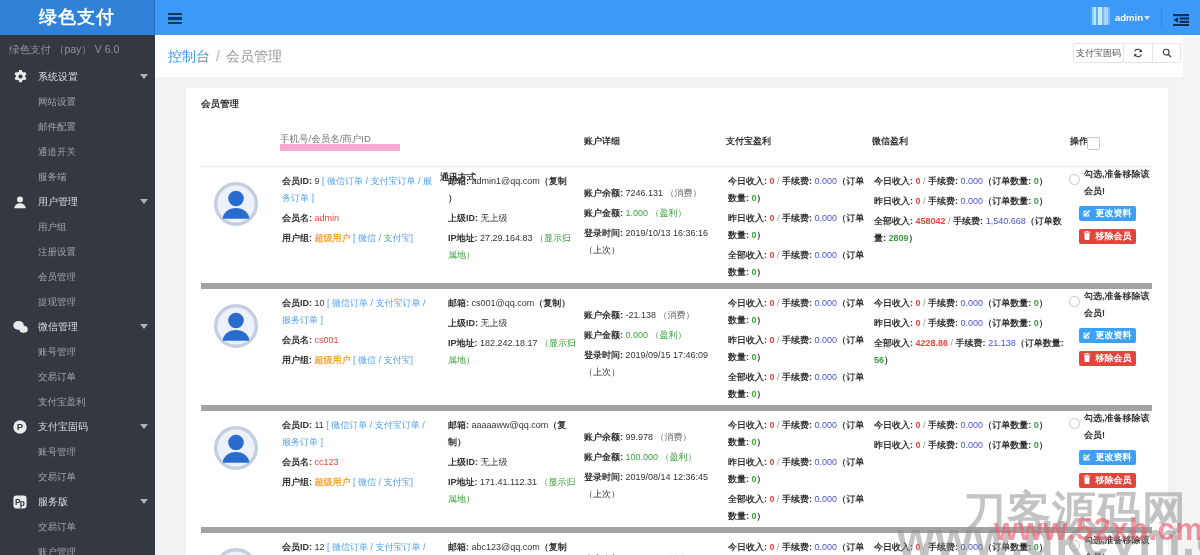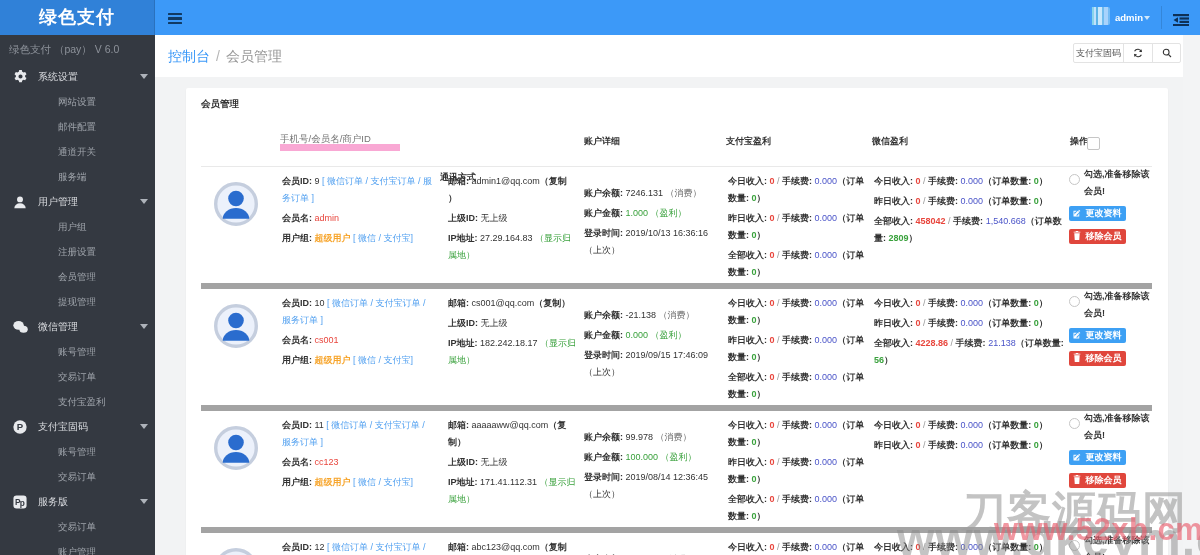--- a/index.html
+++ b/index.html
@@ -20,21 +20,21 @@
 #admin { z-index:11; left:1115px; top:0; height:35px; line-height:35px; color:#fff; font-size:9.5px; font-weight:bold; }
 #caret { z-index:11; left:1144px; top:16px; width:0; height:0; border-left:3.5px solid transparent; border-right:3.5px solid transparent; border-top:4px solid #cfe7fb; }
 #outdent { z-index:11; left:1173px; top:12px; }
 #hsep { z-index:11; left:1161px; top:6px; width:1px; height:23px; background:rgba(0,0,0,0.12); }
 
 #side { left:0; top:35px; width:155px; height:520px; background:#343941; z-index:9; }
 #side .sub-title { height:29px; line-height:29px; padding-left:9px; color:#8d929a; font-size:10.5px; }
 .mi { position:relative; height:25px; line-height:25px; color:#dadce0; font-size:10px; padding-left:38px; }
 .mi .ic { position:absolute; left:13px; top:4px; width:15px; height:15px; }
 .mi .car { position:absolute; right:7px; top:10px; width:0; height:0; border-left:4px solid transparent; border-right:4px solid transparent; border-top:5px solid #aeb3ba; }
-.ms { height:25px; line-height:25px; color:#9fa4ab; font-size:9.5px; padding-left:58px; }
+.ms { height:25px; line-height:25px; color:#9fa4ab; font-size:9.5px; padding-left:38px; }
 
 #tool { left:155px; top:35px; width:1028px; height:42px; background:#fff; z-index:5; }
 #crumb { left:168px; top:35px; height:42px; line-height:42px; font-size:14px; z-index:6; }
 #crumb .a { color:#3c99f8; }
 #crumb .sep { color:#b5b5b5; padding:0 6px; }
 #crumb .b { color:#999; }
 #tbtns { left:1073px; top:43px; height:20px; z-index:6; display:flex; }
 .tb { height:20px; border:1px solid #e3e3e3; background:#fff; color:#555; font-size:9px; line-height:18px; text-align:center; }
 .tb.t1 { width:51px; border-radius:2px 0 0 2px; }
 .tb.t2 { width:30px; margin-left:-1px; }
@@ -64,21 +64,21 @@
 .rd { color:#e8453c; font-weight:bold; }
 .gb { color:#39a13c; font-weight:bold; }
 .gn { color:#39a13c; }
 .bl { color:#4a54c8; }
 .sp { color:#999; }
 .gy { color:#666; }
 .ava { position:absolute; left:13px; top:9px; width:44px; height:44px; }
 
 .radio { position:absolute; left:1px; top:7px; width:11px; height:11px; border:1px solid #c6c6c6; border-radius:50%; background:#fff; }
 .opt { position:absolute; left:16px; top:-1px; white-space:nowrap; font-size:9px; line-height:17px; color:#333; }
-.btn { position:absolute; left:1px; height:15px; line-height:15px; color:#fff; font-size:9px; border-radius:2px; padding:0 4px; white-space:nowrap; }
+.btn { position:absolute; left:11px; height:15px; line-height:15px; color:#fff; font-size:9px; border-radius:2px; padding:0 4px; white-space:nowrap; }
 .btn svg { vertical-align:middle; margin:-2px 2px 0 0; }
 .btn-b { top:39px; background:#3da0f4; }
 .btn-r { top:62px; background:#e0463c; }
 
 #strip { left:1183px; top:35px; width:17px; height:520px; background:#f3f4f5; z-index:7; }
 
 #wm1 { left:962px; top:483px; font-size:44px; font-weight:bold; color:rgba(158,158,158,0.62); letter-spacing:1px; z-index:50; white-space:nowrap; }
 #wm2 { left:897px; top:512px; font-size:48px; font-weight:bold; color:rgba(138,138,138,0.5); letter-spacing:1px; z-index:51; white-space:nowrap; }
 #wm3 { left:994px; top:512px; font-size:31px; font-weight:bold; color:rgba(233,95,110,0.65); letter-spacing:0.5px; z-index:52; white-space:nowrap; }
 </style>

